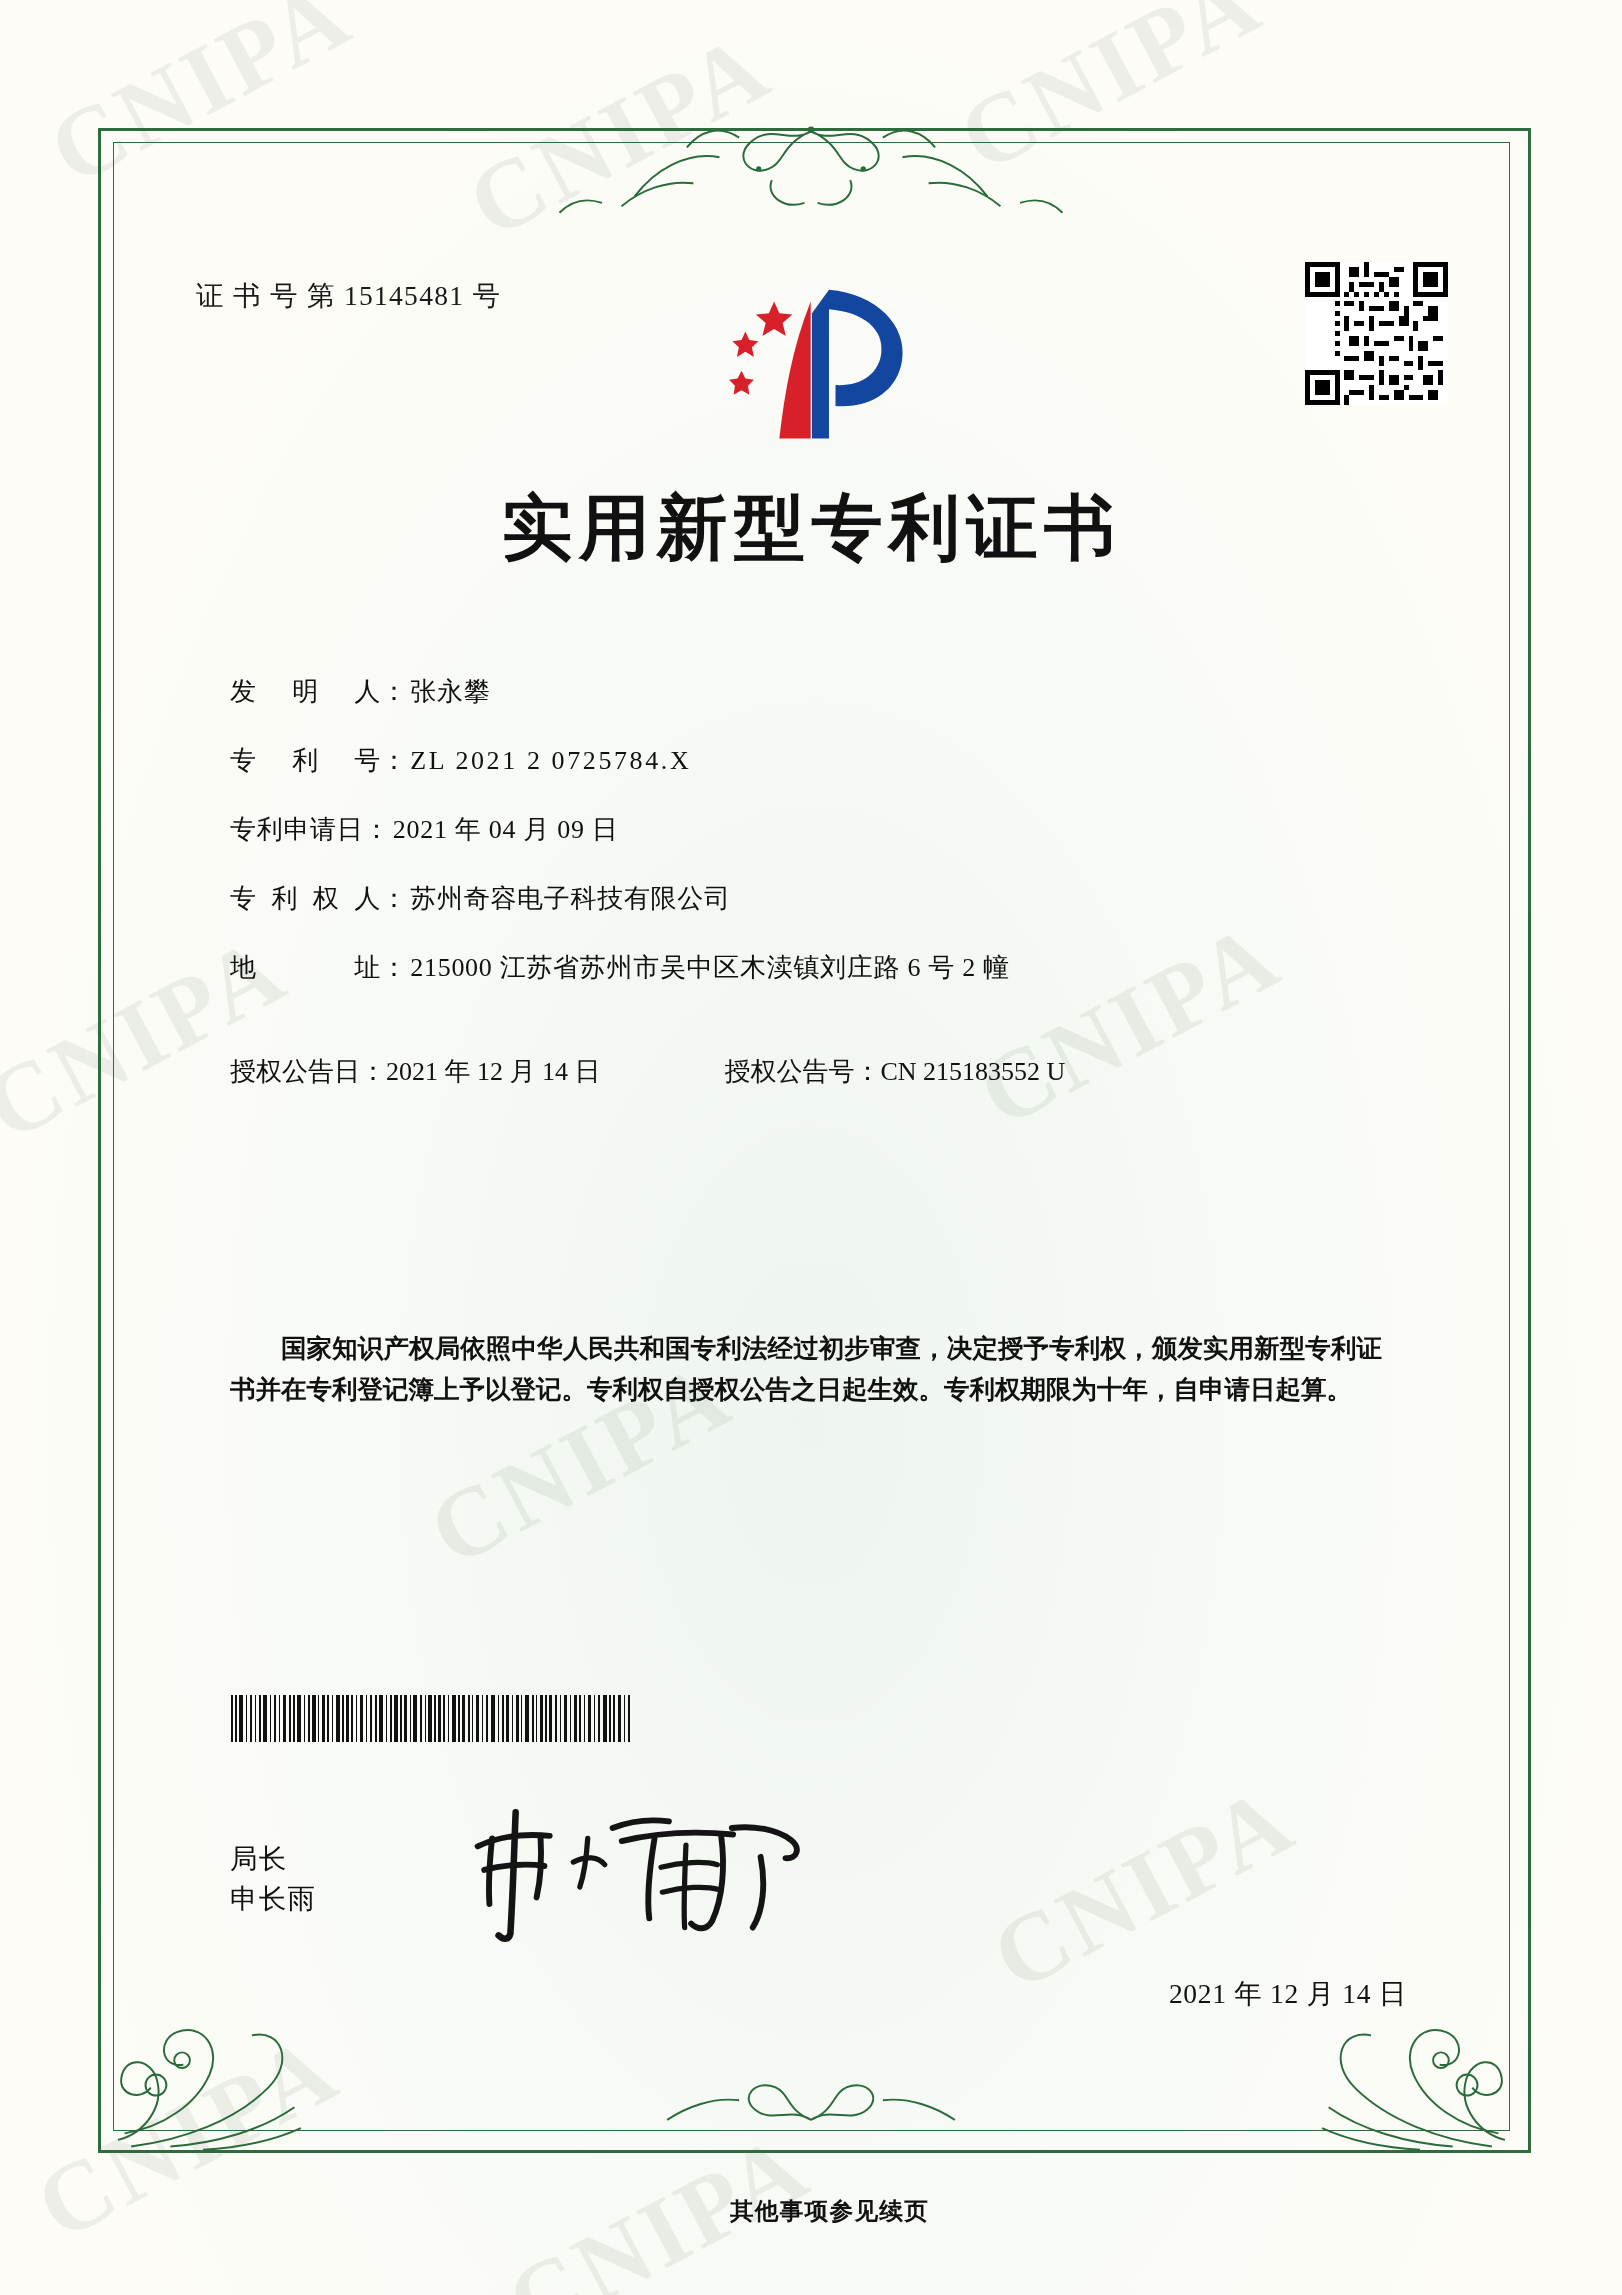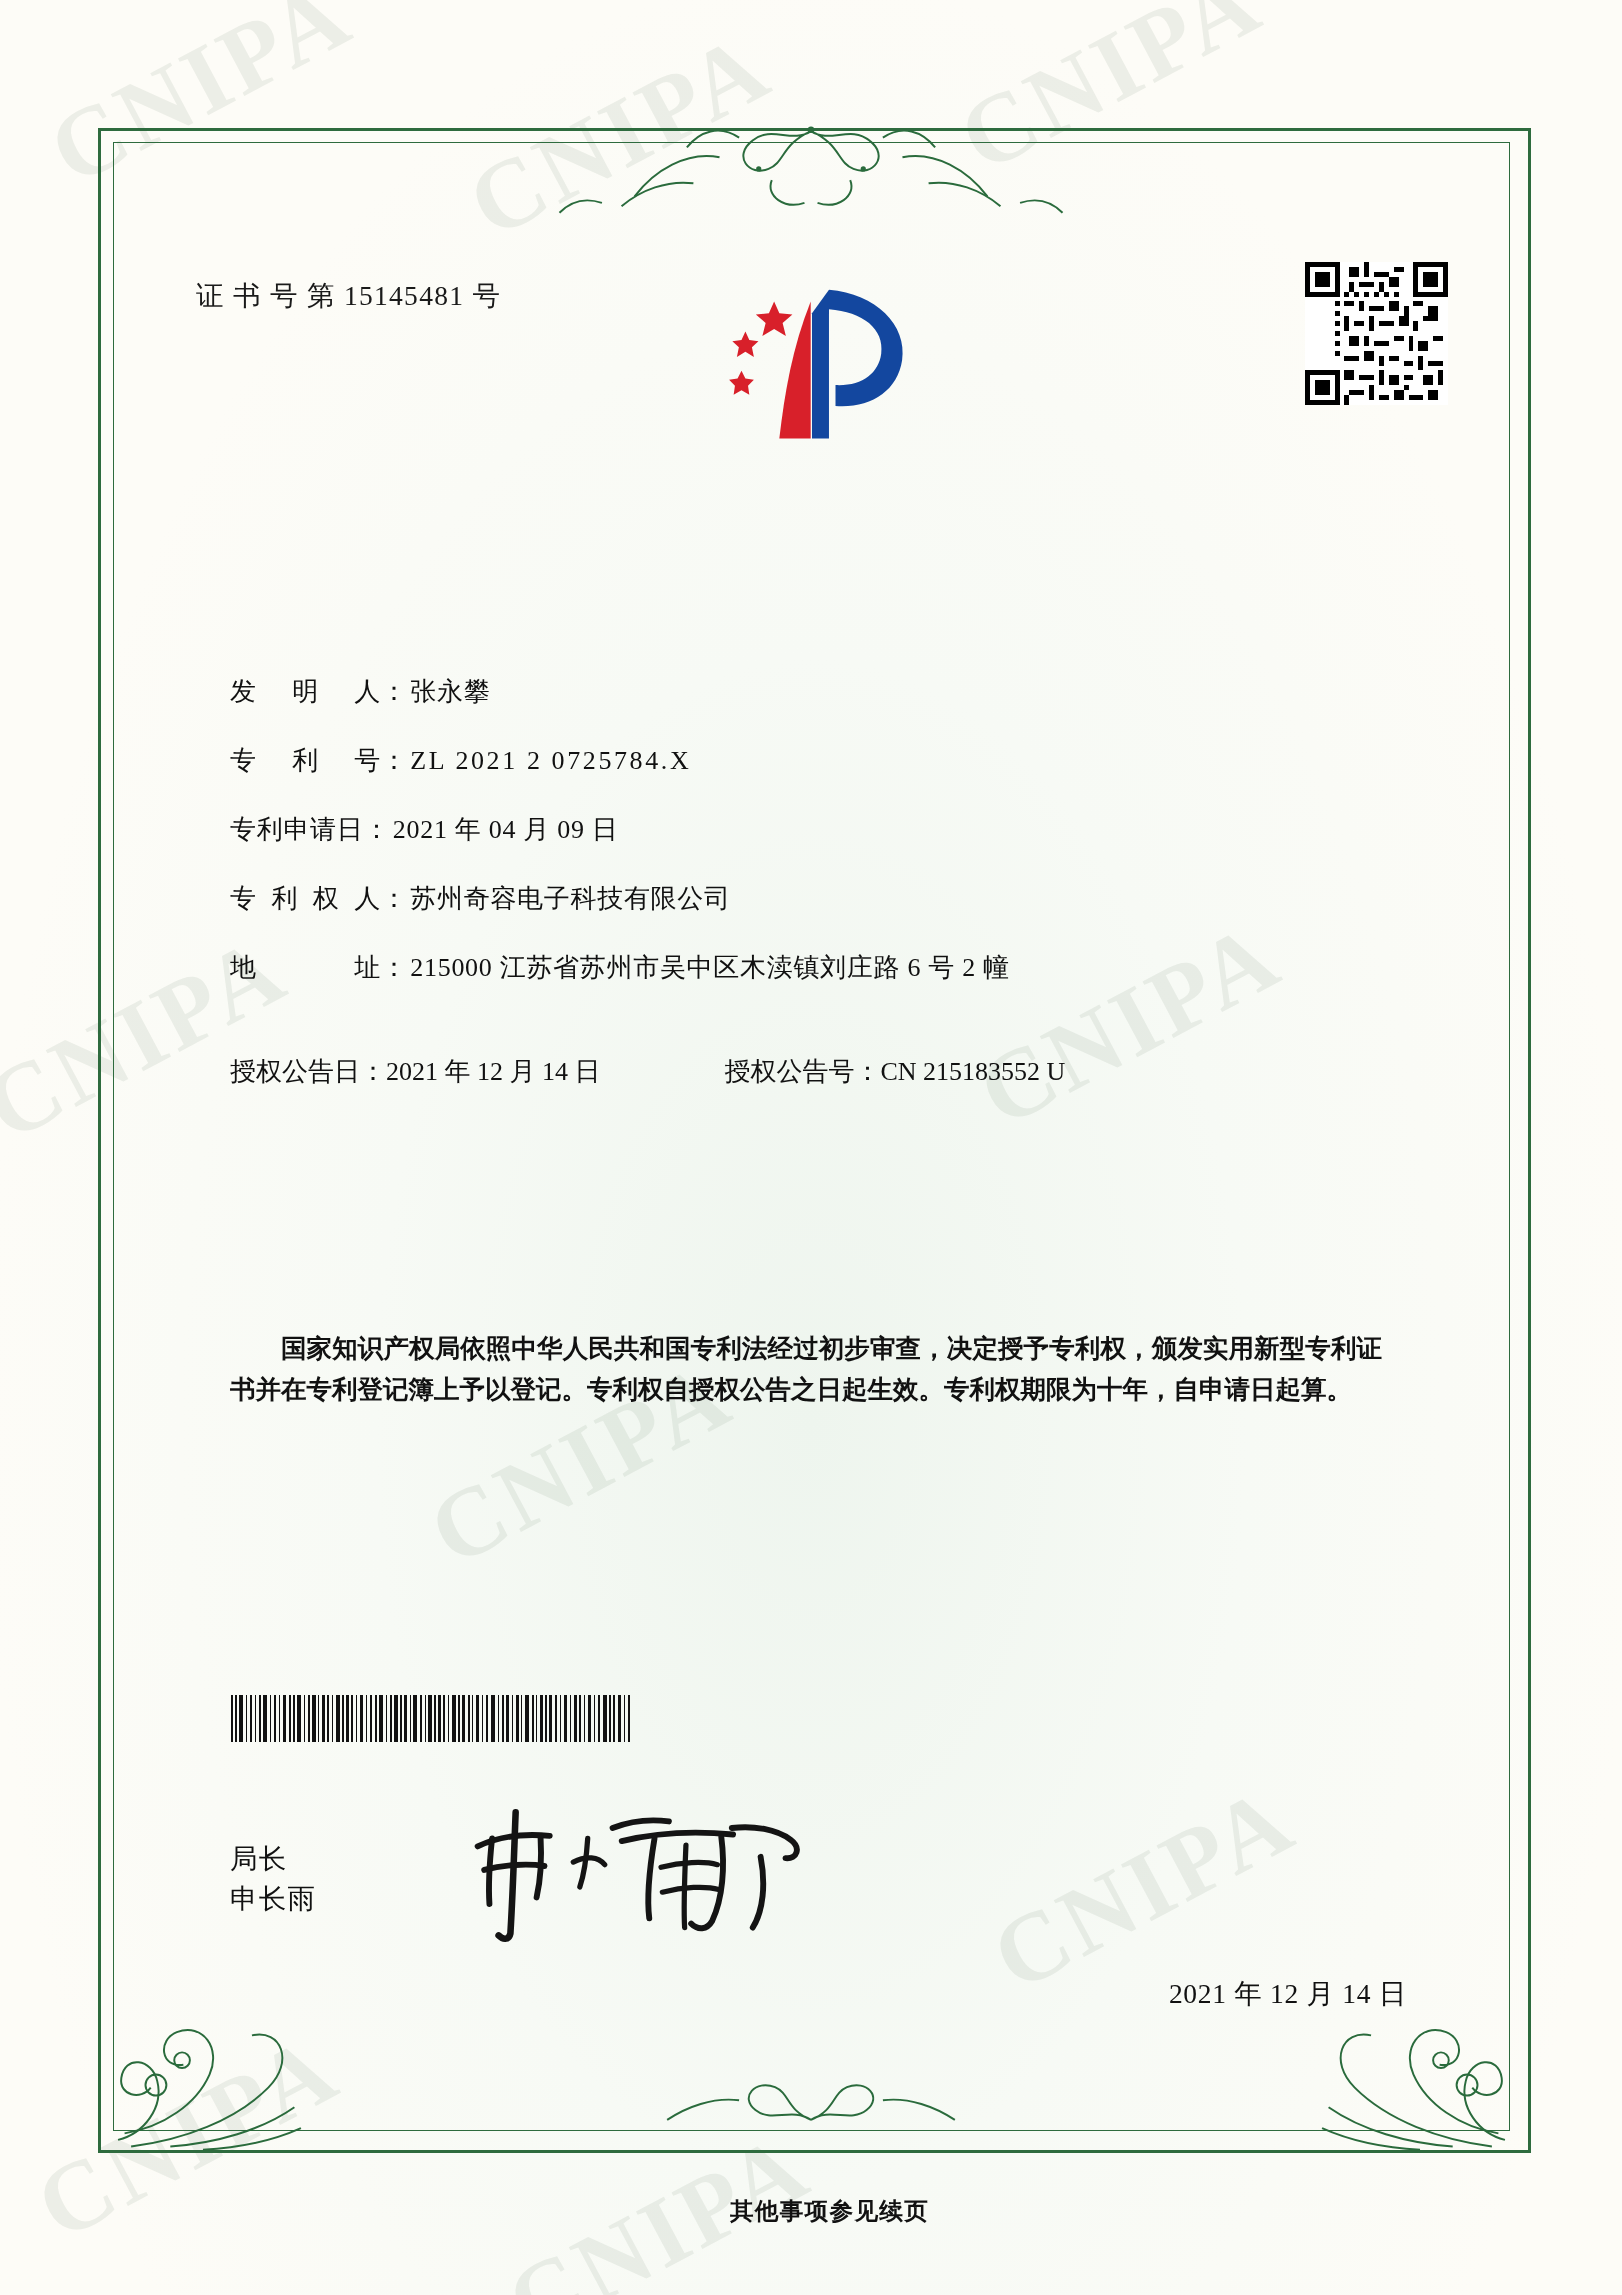--- a/index.html
+++ b/index.html
@@ -387,20 +387,21 @@
 
     <path d="M168 40 L168 250 L120 250 C128 180 140 110 168 40 Z" fill="#d8202a"></path>
 
     <g fill="#d8202a">
       <polygon points="112,40 120,58 140,60 125,73 130,93 112,82 94,93 99,73 84,60 104,58"></polygon>
       <polygon points="68,86 74,99 88,101 78,110 81,125 68,117 55,125 58,110 48,101 62,99"></polygon>
       <polygon points="62,146 68,158 81,160 72,169 74,183 62,176 50,183 52,169 43,160 56,158"></polygon>
     </g>
   </svg>
 
+  <div id="cert-title">实用新型专利证书</div>
 
   <div id="fields">
 
 
     <div class="field-row">
       <span class="field-label spread">发明人</span>
       <span class="field-label">：</span>
       <span class="field-value">张永攀</span>
     </div>
 

